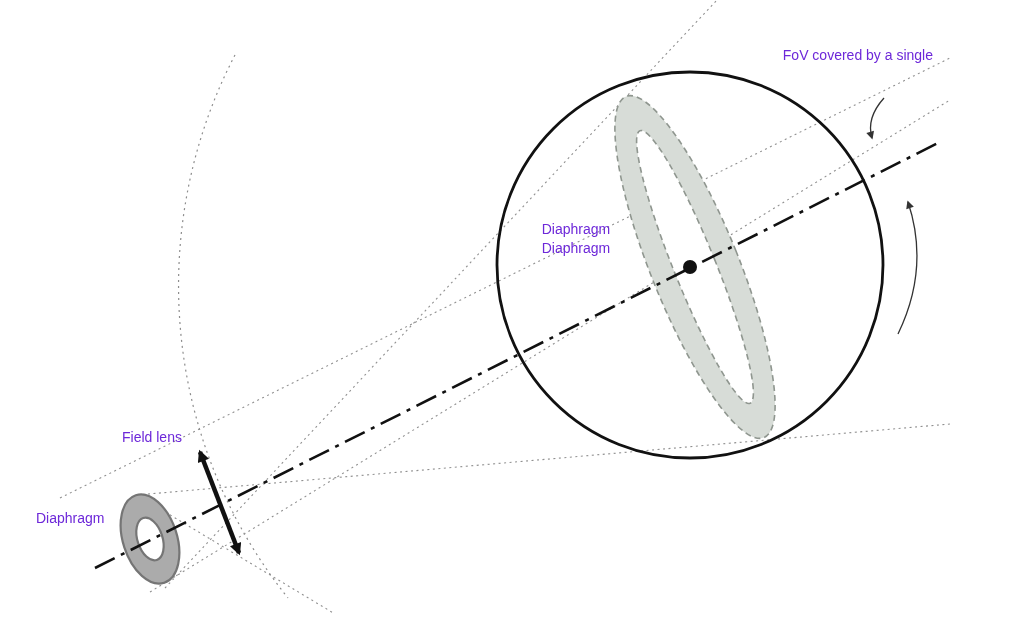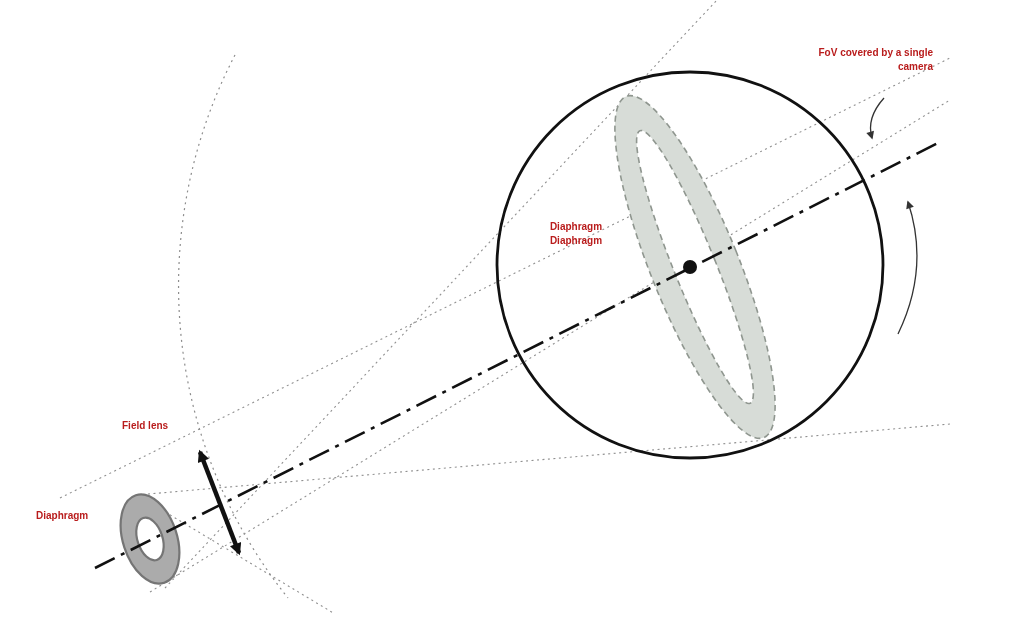--- a/index.html
+++ b/index.html
@@ -14,41 +14,41 @@
     height: 619px;
     background: #ffffff;
     overflow: hidden;
   }
   .canvas svg {
     position: absolute;
     inset: 0;
   }
   .label {
     position: absolute;
-    color: #b91c1c;
-    font-weight: bold;
-    font-size: 10px;
+    color: #6d28d9;
+    font-weight: normal;
+    font-size: 14px;
     line-height: 1.35;
     white-space: nowrap;
   }
   .label-fov {
     left: 735px;
     top: 46px;
     width: 198px;
     text-align: right;
   }
   .label-projected {
     left: 515px;
     top: 220px;
     width: 122px;
     text-align: center;
   }
   .label-fieldlens {
     left: 122px;
-    top: 419px;
+    top: 428px;
   }
   .label-diaphragm {
     left: 36px;
     top: 509px;
   }
 </style>
 </head>
 <body>
 
 <div class="canvas">
@@ -91,21 +91,20 @@
 
     <line x1="200" y1="452" x2="239" y2="553" stroke="#111111" stroke-width="4.5" marker-start="url(#arrowLens)" marker-end="url(#arrowLens)"></line>
 
     <path d="M 898 334 Q 930 268 908 202" fill="none" stroke="#333333" stroke-width="1.3" marker-end="url(#arrowSmall)"></path>
 
     <path d="M 884 98 Q 866 118 872 138" fill="none" stroke="#333333" stroke-width="1.3" marker-end="url(#arrowSmall)"></path>
   </svg>
 
   <div class="label label-fov">
     <div>FoV covered by a single</div>
-    <div>camera</div>
   </div>
 
   <div class="label label-projected">
     <div>Diaphragm</div>
     <div>Diaphragm</div>
   </div>
 
   <div class="label label-fieldlens">Field lens</div>
 
   <div class="label label-diaphragm">Diaphragm</div>

